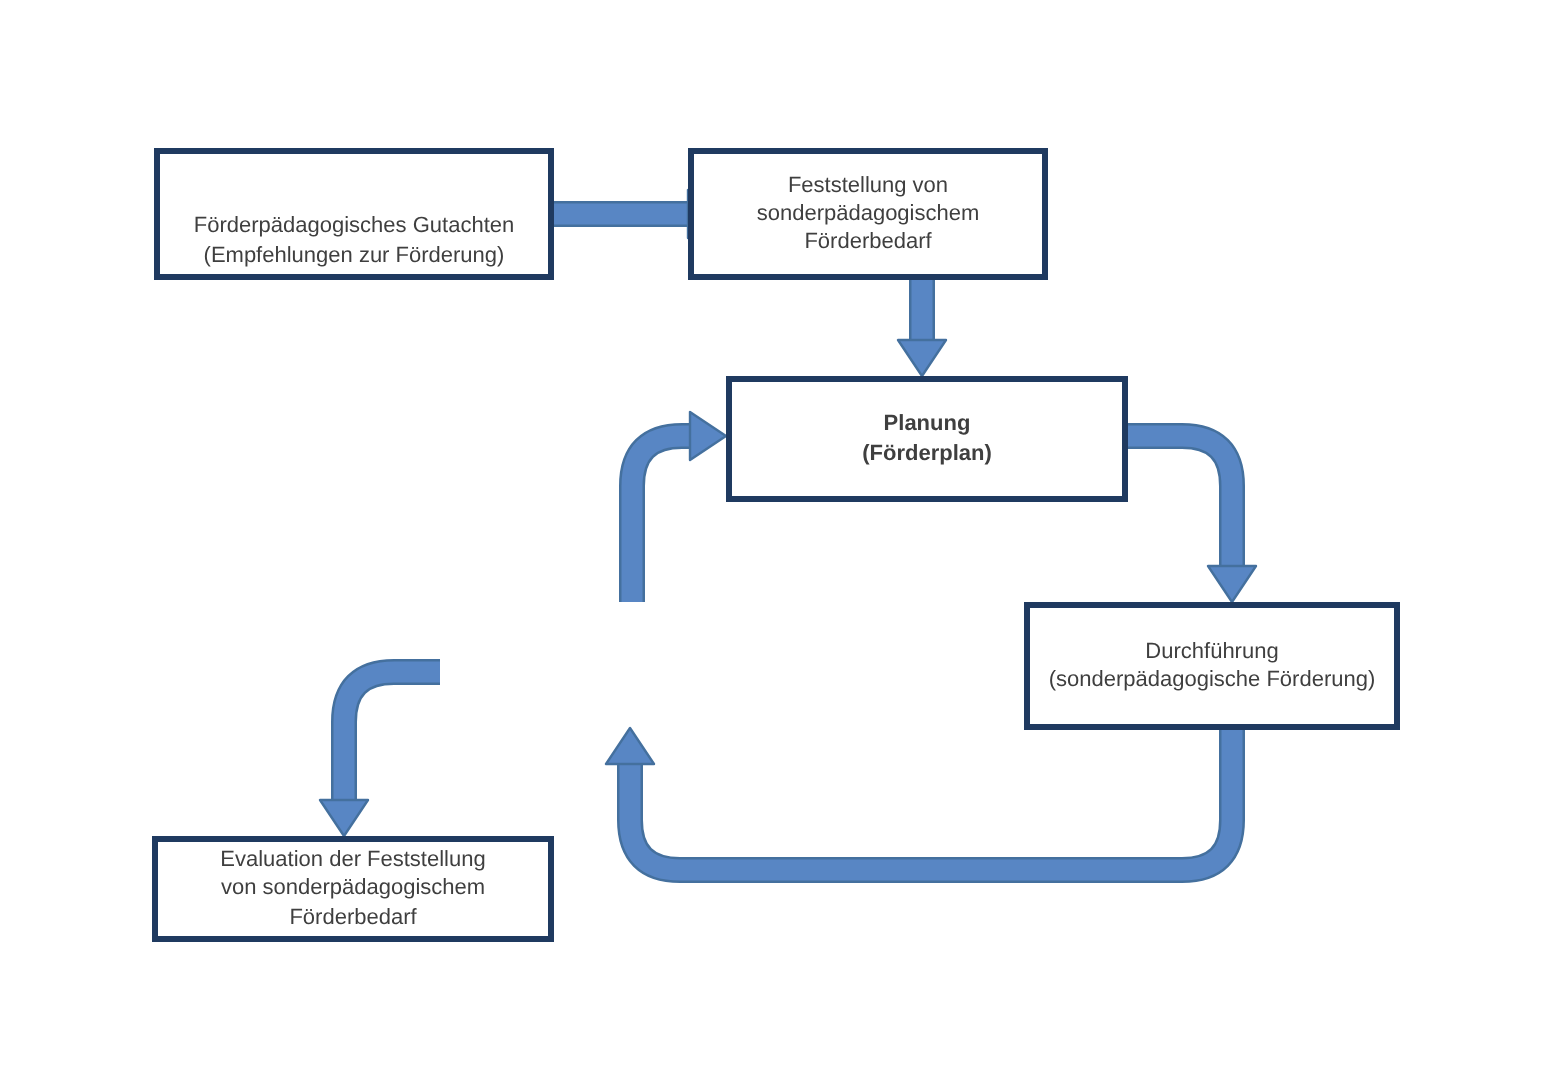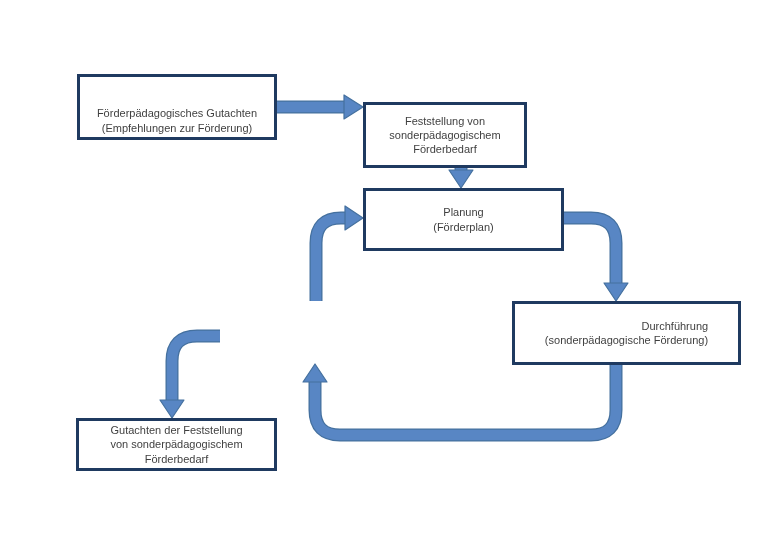--- a/index.html
+++ b/index.html
@@ -103,36 +103,36 @@
       <path class="shaft" d="M220,336 L197,336 Q172,336 172,361 L172,402"></path>
       <polygon class="head" points="160,400 184,400 172,418"></polygon>
     </g>
   </svg>
 
   <div class="node" style="left:77px; top:74px; width:200px; height:66px;align-items:flex-end;">
     <div class="node-label">Förderpädagogisches Gutachten
 (Empfehlungen zur Förderung)</div>
   </div>
 
-  <div class="node" style="left:363px; top:74px; width:164px; height:66px;margin-top:28px;">
+  <div class="node" style="left:344px; top:74px; width:180px; height:66px;">
     <div class="node-label">Feststellung von
 sonderpädagogischem
 Förderbedarf</div>
   </div>
 
-  <div class="node" style="left:363px; top:188px; width:201px; height:63px;">
+  <div class="node" style="left:363px; top:188px; width:201px; height:63px;font-weight:bold;">
     <div class="node-label">Planung
 (Förderplan)</div>
   </div>
 
-  <div class="node" style="left:512px; top:301px; width:229px; height:64px;text-align:right;">
+  <div class="node" style="left:512px; top:301px; width:188px; height:64px;">
     <div class="node-label">Durchführung
 (sonderpädagogische Förderung)</div>
   </div>
 
 
   <div class="node" style="left:76px; top:418px; width:201px; height:53px;">
-    <div class="node-label">Gutachten der Feststellung
+    <div class="node-label">Evaluation der Feststellung
 von sonderpädagogischem
 Förderbedarf</div>
   </div>
 
 </div>
 
 </body></html>

